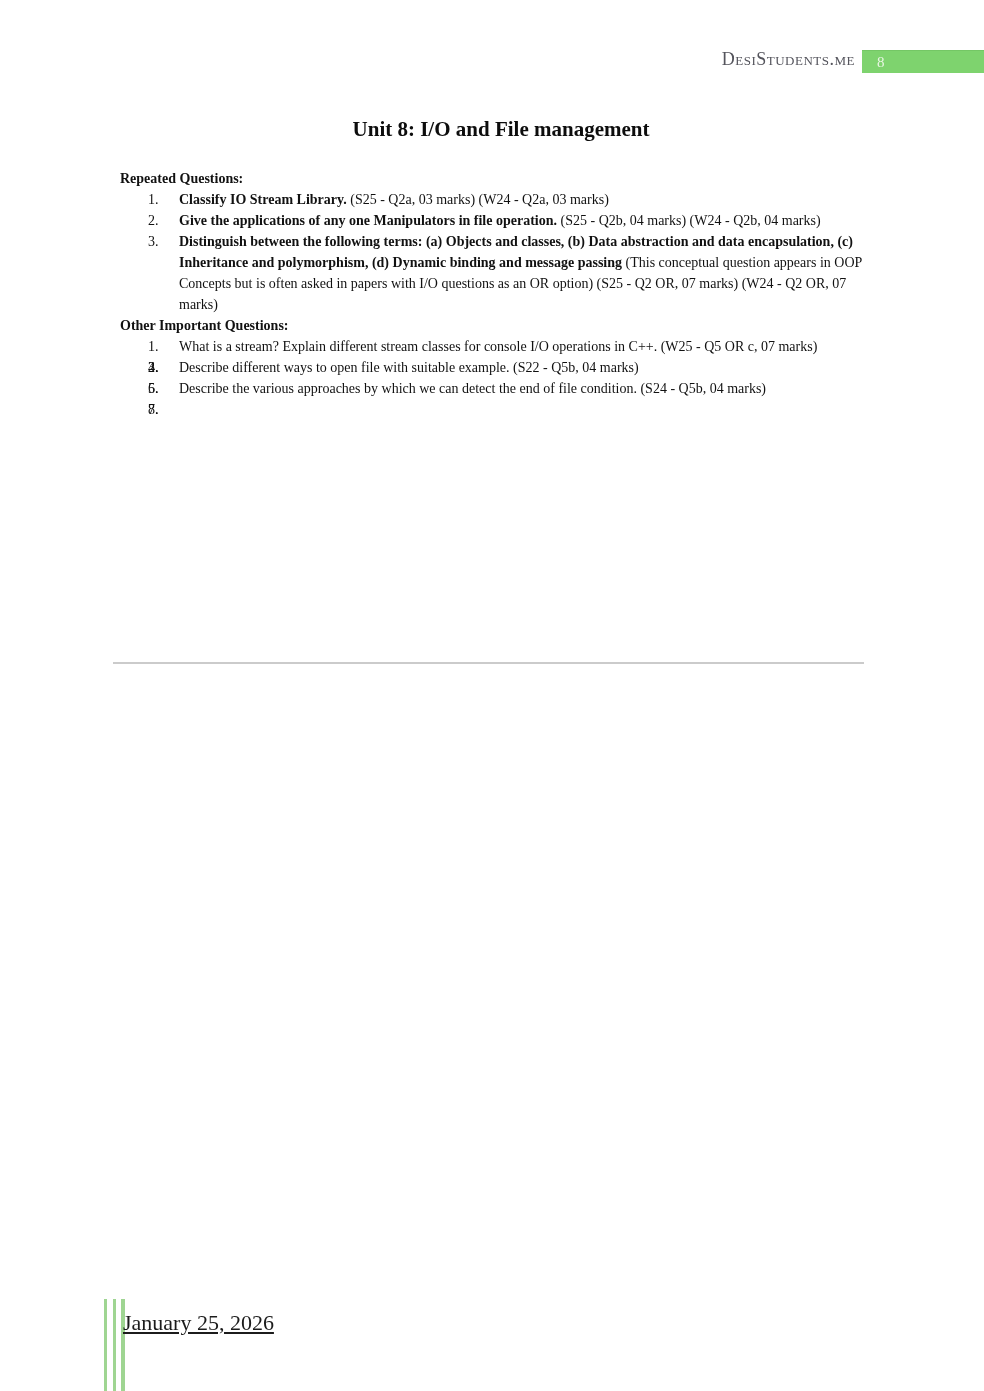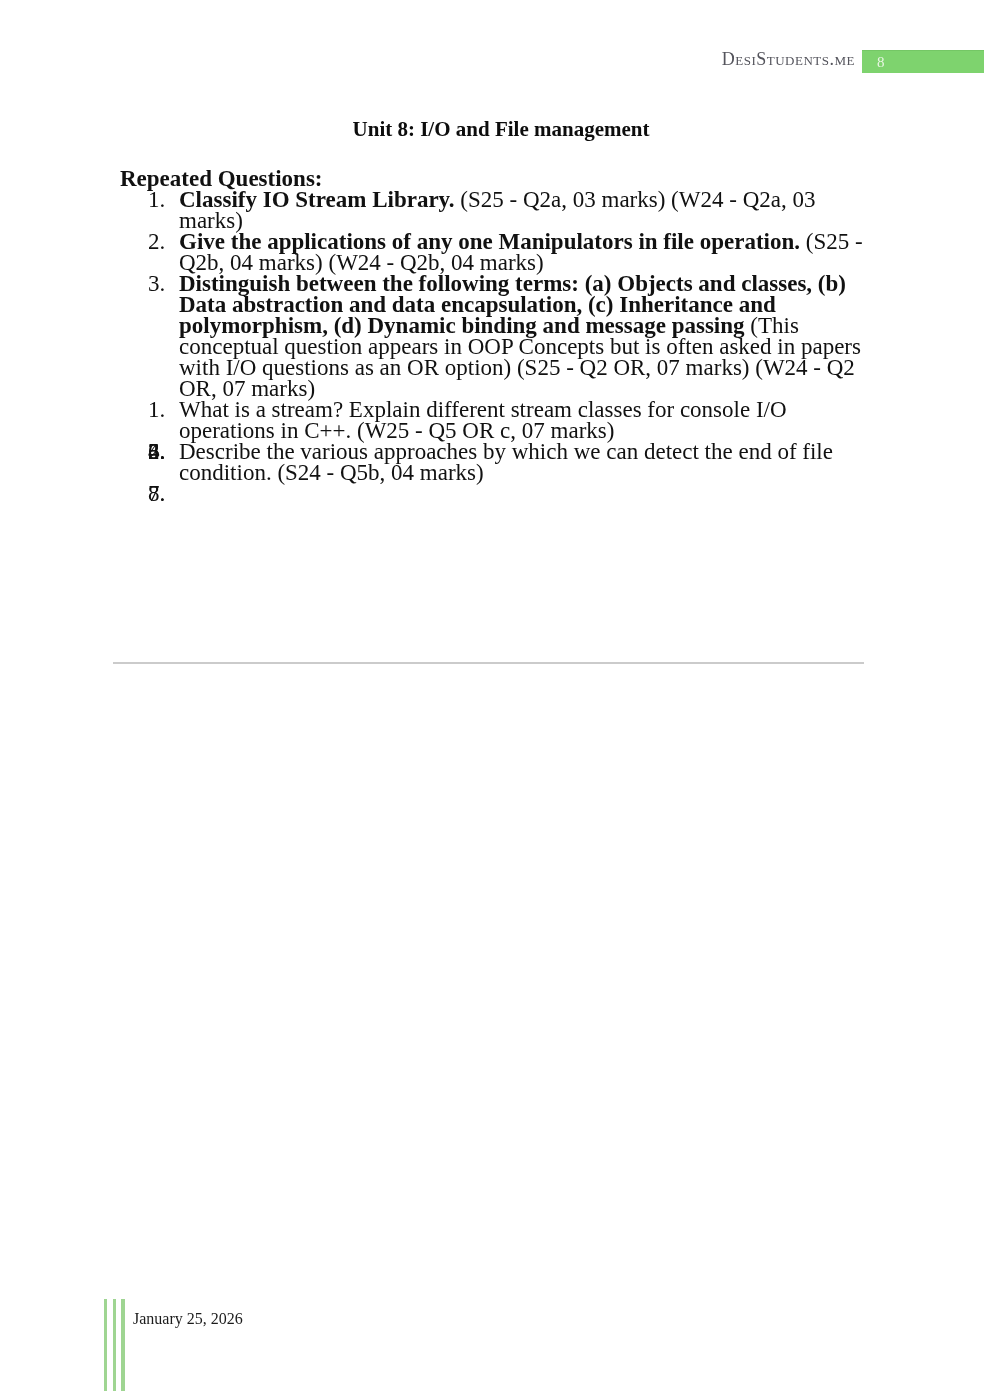--- a/index.html
+++ b/index.html
@@ -49,21 +49,21 @@
     font-size: 21px;
     font-weight: bold;
     color: #0d0d0d;
   }
   
   .content {
     position: absolute;
     top: 168px;
     left: 120px;
     width: 746px;
-    font-size: 23px;
+    font-size: 14px;
     line-height: 21px;
   }
   .section-heading {
     font-weight: bold;
   }
   .q {
     position: relative;
     padding-left: 59px;
   }
   .q .num {
@@ -90,23 +90,24 @@
     height: 92px;
     background: repeating-linear-gradient(
       90deg,
       #9fd592 0px, #9fd592 3.4px,
       #ffffff 3.4px, #ffffff 8.7px
     );
   }
   .footer-date {
     position: absolute;
     top: 1310px;
-    left: 133px;
-    font-size: 16px;
+    left: 123px;
+    font-size: 22px;
     color: #1c1c1c;
+    text-decoration: underline;
   }
 </style>
 </head>
 <body>
 
 <div class="page">
 
   <div class="site-name">DesiStudents.me</div>
   <div class="page-badge">
     <span class="num">8</span>
@@ -124,33 +125,35 @@
     </div>
     <div class="q">
       <span class="num">2.</span>
       <span class="bold-part">Give the applications of any one Manipulators in file operation.</span><span> (S25 - Q2b, 04 marks) (W24 - Q2b, 04 marks)</span>
     </div>
     <div class="q">
       <span class="num">3.</span>
       <span class="bold-part">Distinguish between the following terms: (a) Objects and classes, (b) Data abstraction and data encapsulation, (c) Inheritance and polymorphism, (d) Dynamic binding and message passing</span><span> (This conceptual question appears in OOP Concepts but is often asked in papers with I/O questions as an OR option) (S25 - Q2 OR, 07 marks) (W24 - Q2 OR, 07 marks)</span>
     </div>
 
+    <div class="section-heading">Other Important Questions:</div>
 
     <div class="q">
       <span class="num">1.</span>
       <span>What is a stream? Explain different stream classes for console I/O operations in C++. (W25 - Q5 OR c, 07 marks)</span>
     </div>
     <div class="q">
       <span class="num">2.</span>
     </div>
     <div class="q">
       <span class="num">3.</span>
     </div>
     <div class="q">
       <span class="num">4.</span>
+      <span>Describe different ways to open file with suitable example. (S22 - Q5b, 04 marks)</span>
     </div>
     <div class="q">
       <span class="num">5.</span>
     </div>
     <div class="q">
       <span class="num">6.</span>
       <span>Describe the various approaches by which we can detect the end of file condition. (S24 - Q5b, 04 marks)</span>
     </div>
     <div class="q">
       <span class="num">7.</span>

